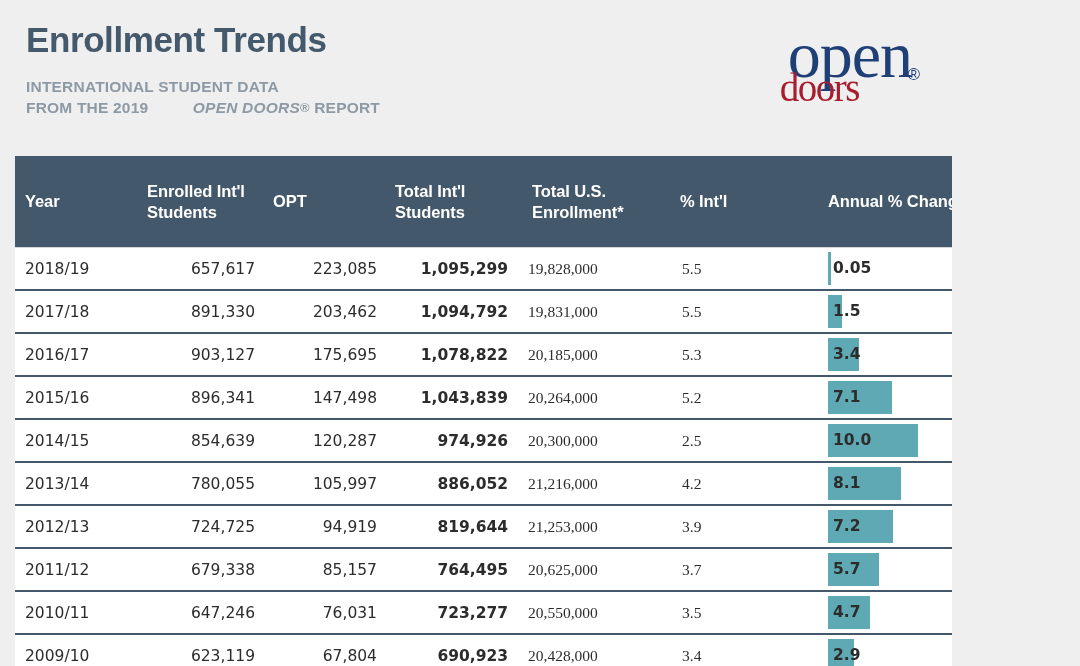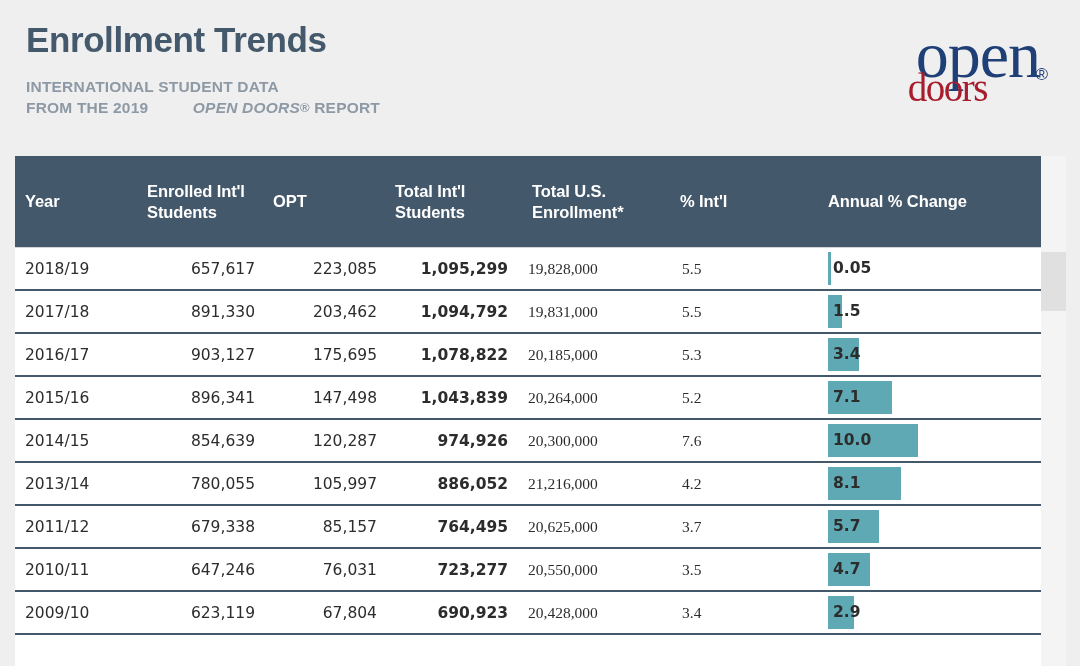--- a/index.html
+++ b/index.html
@@ -11,21 +11,21 @@
   body {
     width: 1080px;
     height: 666px;
     overflow: hidden;
     font-family: "Liberation Sans", sans-serif;
     -webkit-font-smoothing: antialiased;
   }
 
   #page {
     position: relative;
-    width: 1080px;
+    width: 952px;
     height: 666px;
     background: #efefef;
     overflow: hidden;
   }
 
   
   .header-block {
     position: absolute;
     left: 26px;
     top: 18px;
@@ -308,37 +308,48 @@
             <td class="chg">
               <div class="bar-holder"><div class="bar" style="width: 63.9px; background: rgb(94, 169, 180);"></div><span class="bar-label">7.1</span></div>
             </td>
           </tr>
           <tr>
             <td class="t-year">2014/15</td>
             <td class="num-r">854,639</td>
             <td class="num-r">120,287</td>
             <td class="num-r bold">974,926</td>
             <td class="t-pct">20,300,000</td>
-            <td class="t-pct">7.6</td>
+            <td class="t-pct">2.5</td>
             <td class="chg">
               <div class="bar-holder"><div class="bar" style="width: 90px; background: rgb(94, 169, 180);"></div><span class="bar-label">10.0</span></div>
             </td>
           </tr>
           <tr>
             <td class="t-year">2013/14</td>
             <td class="num-r">780,055</td>
             <td class="num-r">105,997</td>
             <td class="num-r bold">886,052</td>
             <td class="t-pct">21,216,000</td>
             <td class="t-pct">4.2</td>
             <td class="chg">
               <div class="bar-holder"><div class="bar" style="width: 72.9px; background: rgb(94, 169, 180);"></div><span class="bar-label">8.1</span></div>
             </td>
           </tr>
           <tr>
+            <td class="t-year">2012/13</td>
+            <td class="num-r">724,725</td>
+            <td class="num-r">94,919</td>
+            <td class="num-r bold">819,644</td>
+            <td class="t-pct">21,253,000</td>
+            <td class="t-pct">3.9</td>
+            <td class="chg">
+              <div class="bar-holder"><div class="bar" style="width: 64.8px; background: rgb(94, 169, 180);"></div><span class="bar-label">7.2</span></div>
+            </td>
+          </tr>
+          <tr>
             <td class="t-year">2011/12</td>
             <td class="num-r">679,338</td>
             <td class="num-r">85,157</td>
             <td class="num-r bold">764,495</td>
             <td class="t-pct">20,625,000</td>
             <td class="t-pct">3.7</td>
             <td class="chg">
               <div class="bar-holder"><div class="bar" style="width: 51.3px; background: rgb(94, 169, 180);"></div><span class="bar-label">5.7</span></div>
             </td>
           </tr>

